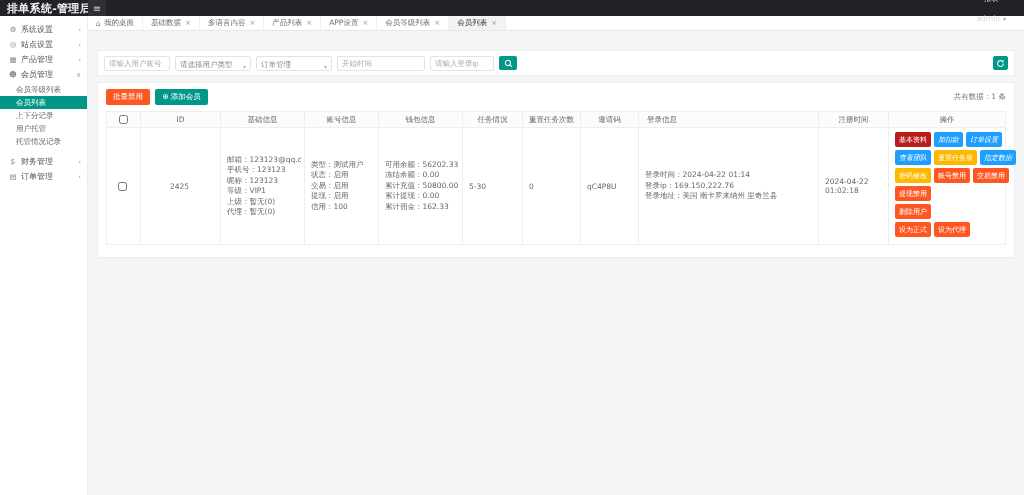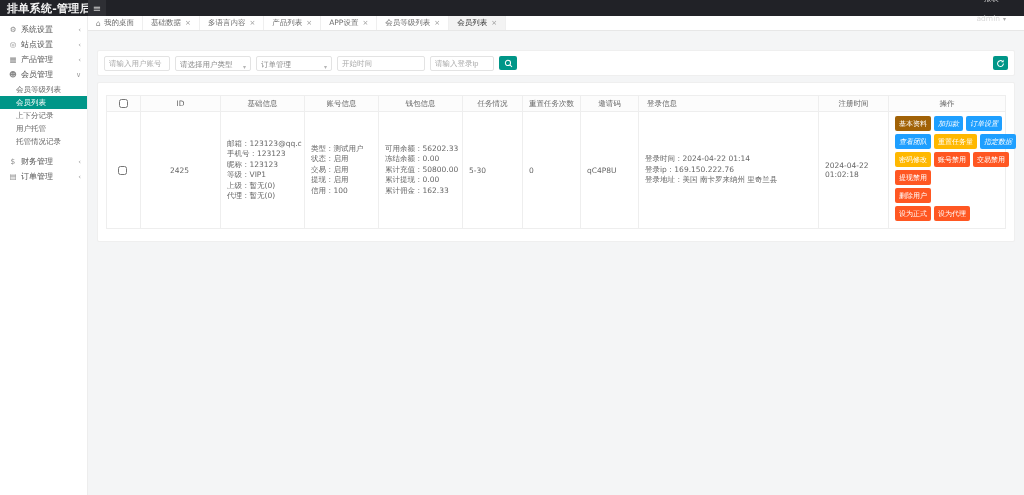--- a/index.html
+++ b/index.html
@@ -61,21 +61,21 @@
   thead th.al { text-align:left; padding-left:8px; }
   tbody td { height:114px; vertical-align:middle; font-size:7.5px; color:#666; padding:4px 2px 4px 6px; }
   td.ctr { text-align:center; padding-left:0; }
   .cell-lines div { line-height:10.5px; white-space:nowrap; overflow:hidden; }
   .cb { width:9px; height:9px; accent-color:#009688; vertical-align:middle; cursor:pointer; }
 
   
   .act-row { display:flex; gap:3px; margin-bottom:3px; }
   .act-row.gap { }
   .abtn { border:none; border-radius:2px; color:#fff; font-size:7px; padding:2.5px 4px; cursor:pointer; white-space:nowrap; font-family:inherit; }
-  .c-green  { background:#a16207; }
+  .c-green  { background:#b91c1c; }
   .c-blue   { background:#1E9FFF;font-style:italic; }
   .c-yellow { background:#FFB800; }
   .c-orange { background:#FF5722; }
 </style>
 </head>
 <body>
 
 <header class="topbar">
   <div class="logo">排单系统-管理后台</div>
   <div class="burger">
@@ -195,20 +195,28 @@
       </button>
       <button class="icon-btn refresh-btn">
         <svg width="9" height="9" viewBox="0 0 16 16">
           <path d="M13.2 8a5.2 5.2 0 1 1-1.7-3.8" fill="none" stroke="#fff" stroke-width="1.8"></path>
           <path d="M13.6 1.2 L13.6 5.6 L9.2 5.6 Z" fill="#fff"></path>
         </svg>
       </button>
     </div>
 
     <div class="card table-card">
+      <div class="toolbar-row">
+        <button class="btn btn-orange">批量禁用</button>
+        <button class="btn btn-teal">
+          <span class="plus-ico">⊕</span>
+          <span>添加会员</span>
+        </button>
+        <span class="total">共有数据：1 条</span>
+      </div>
 
       <table>
         <colgroup>
           <col style="width:34px">
             <col style="width:80px">
             <col style="width:84px">
           <col style="width:74px">
             <col style="width:84px">
             <col style="width:60px">
           <col style="width:58px">

